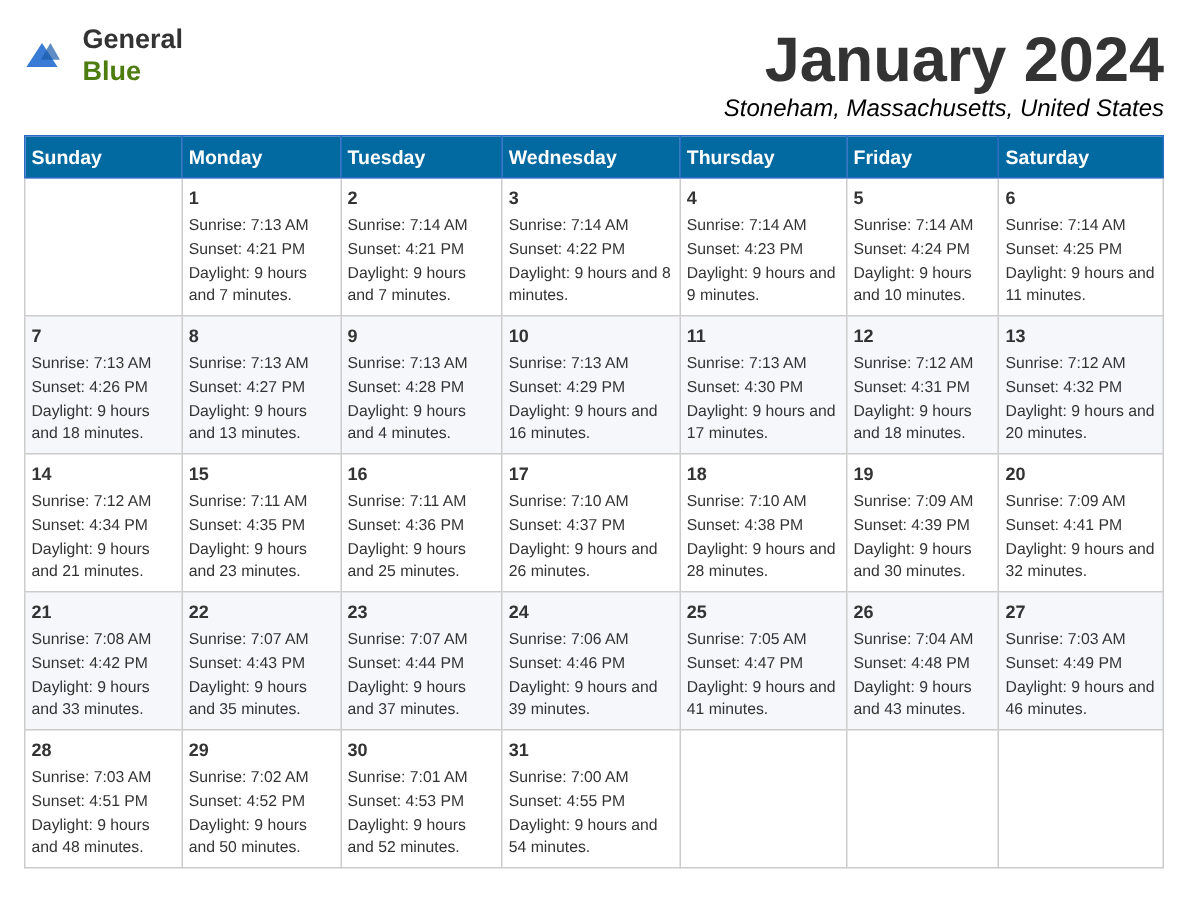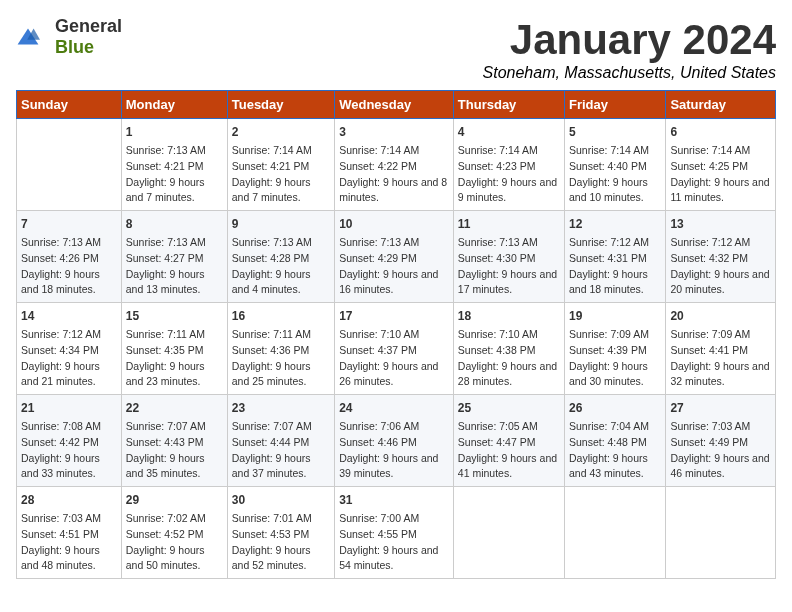--- a/index.html
+++ b/index.html
@@ -37,21 +37,21 @@
       font-size: 16px;
       color: #000000;
       font-style: italic;
     }
     table {
       width: 100%;
       border-collapse: collapse;
       font-size: 11px;
     }
     thead tr th {
-      background-color: #c2410c;
+      background-color: #0369a1;
       color: #fff;
       padding: 6px 4px;
       text-align: left;
       font-size: 13px;
       font-weight: bold;
       border: 1px solid #2a6bc5;
     }
     tbody tr td {
       border: 1px solid #ccc;
       vertical-align: top;
@@ -132,21 +132,21 @@
         </td>
         <td>
           <span class="day-num">4</span>
           <div>Sunrise: 7:14 AM</div>
           <div>Sunset: 4:23 PM</div>
           <div>Daylight: 9 hours and 9 minutes.</div>
         </td>
         <td>
           <span class="day-num">5</span>
           <div>Sunrise: 7:14 AM</div>
-          <div>Sunset: 4:40 PM</div>
+          <div>Sunset: 4:24 PM</div>
           <div>Daylight: 9 hours and 10 minutes.</div>
         </td>
         <td>
           <span class="day-num">6</span>
           <div>Sunrise: 7:14 AM</div>
           <div>Sunset: 4:25 PM</div>
           <div>Daylight: 9 hours and 11 minutes.</div>
         </td>
       </tr>
       <tr>

